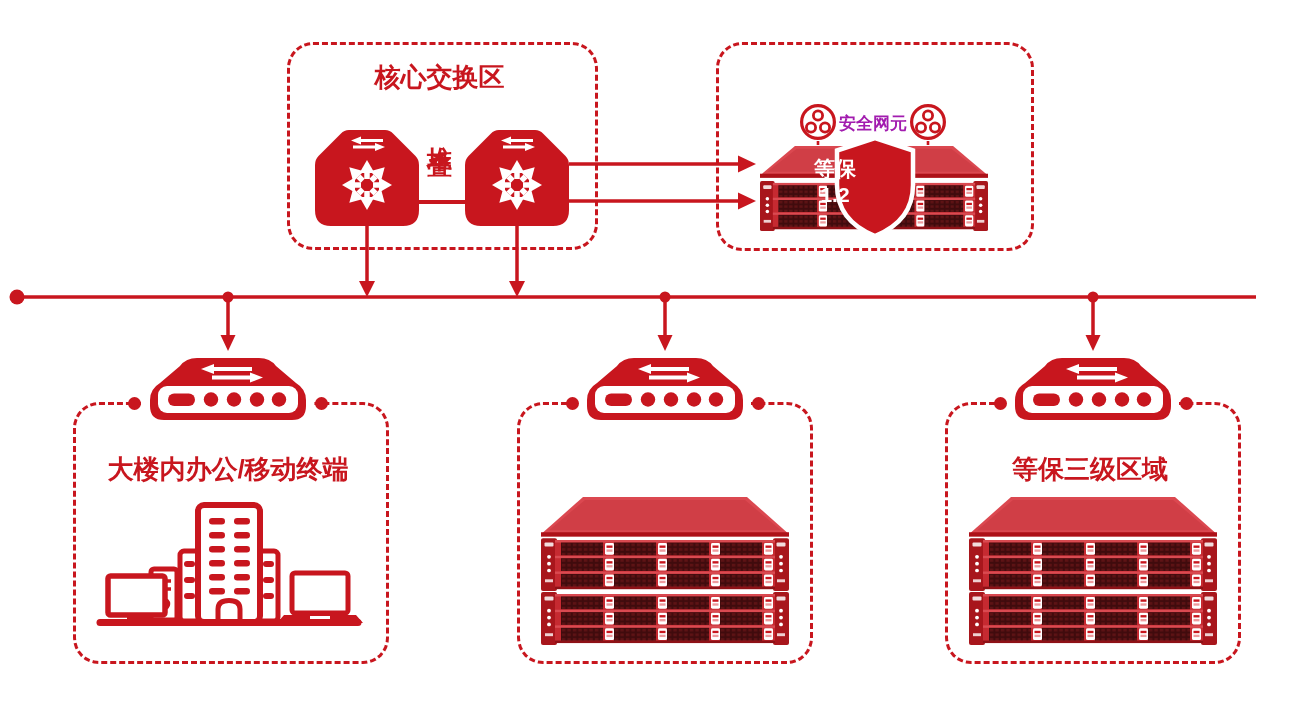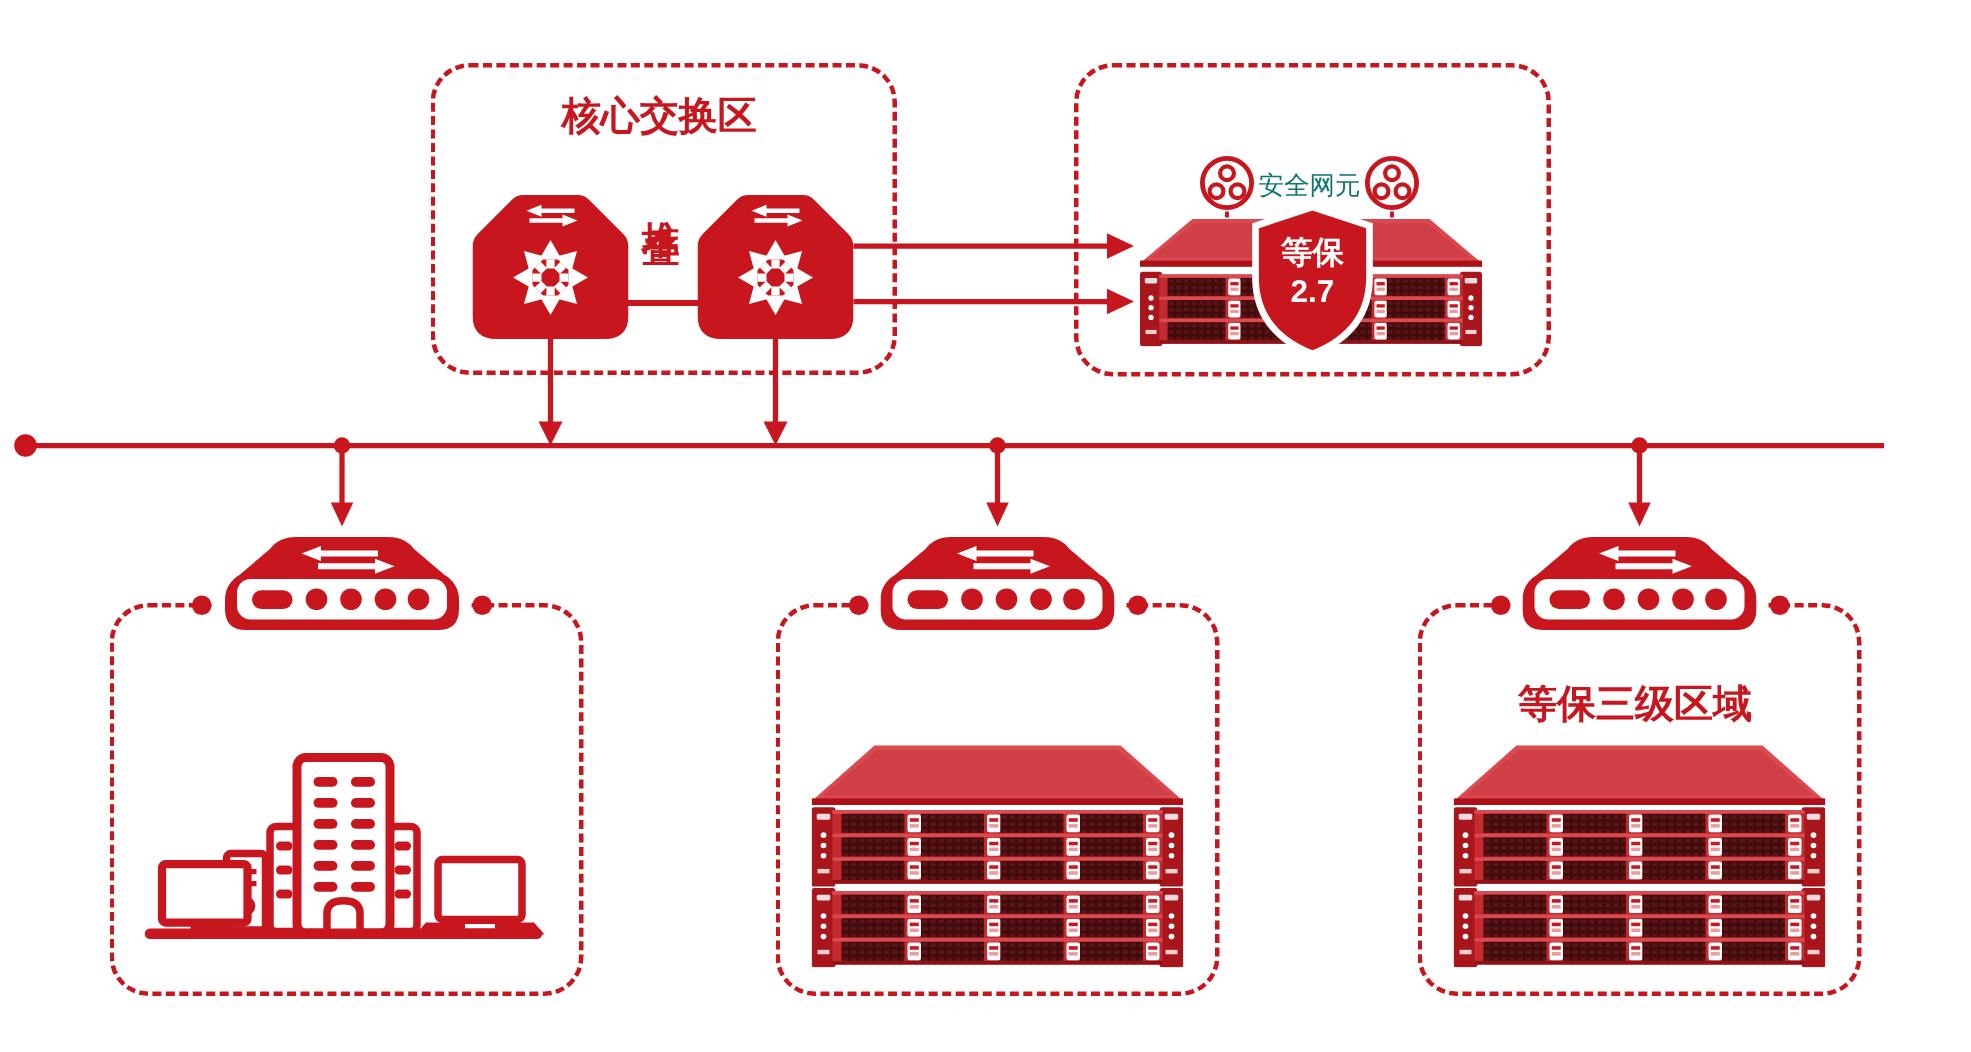--- a/index.html
+++ b/index.html
@@ -17,21 +17,21 @@
   .icon-abs { position:absolute; z-index:4; }
   .ztitle {
     position:absolute; color:#C8161E; font-weight:bold; font-size:26px;
     text-align:center; z-index:4; white-space:nowrap;
   }
   .stack-label {
     position:absolute; writing-mode:vertical-rl; text-orientation:upright;
     color:#C8161E; font-weight:bold; font-size:25px; letter-spacing:6px; z-index:4;
   }
   .net-label {
-    position:absolute; color:#0f766e; font-weight:400; font-size:17px;
+    position:absolute; color:#a21caf; font-weight:700; font-size:17px;
     text-align:center; z-index:4; white-space:nowrap;
   }
   .shield-text {
     position:absolute; color:#ffffff; font-weight:bold; text-align:center;
     z-index:6; line-height:26px; font-size:21px;
   }
   .dot {
     position:absolute; width:13px; height:13px; border-radius:50%;
     background:#C8161E; z-index:5;
   }
@@ -270,42 +270,43 @@
   <svg class="icon-abs" style="left:908px; top:102px;" width="40" height="40">
       <use href="#sym-net-element"></use>
     </svg>
   <div class="net-label" style="left:838px; top:112px; width:70px;">安全网元</div>
   <svg class="icon-abs" style="left:760px; top:146px;" width="228" height="85" viewBox="0 0 248 92" preserveAspectRatio="none">
       <use href="#sym-appliance-server"></use>
     </svg>
   <svg class="icon-abs" style="left:832px; top:135px; z-index:5;" width="86" height="104">
       <use href="#sym-shield"></use>
     </svg>
-  <div class="shield-text" style="left:832px; top:156px; width:86px;">
+  <div class="shield-text" style="left:792px; top:156px; width:86px;">
     <div>等保</div>
-    <div>2.7</div>
+    <div>1.2</div>
   </div>
 
   <svg class="icon-abs" style="left:150px; top:356px;" width="156" height="66">
       <use href="#sym-access-switch"></use>
     </svg>
   <svg class="icon-abs" style="left:587px; top:356px;" width="156" height="66">
       <use href="#sym-access-switch"></use>
     </svg>
   <svg class="icon-abs" style="left:1015px; top:356px;" width="156" height="66">
       <use href="#sym-access-switch"></use>
     </svg>
 
   <div class="dot" style="left:127.5px; top:396.5px;"></div>
   <div class="dot" style="left:314.5px; top:396.5px;"></div>
   <div class="dot" style="left:565.5px; top:396.5px;"></div>
   <div class="dot" style="left:751.5px; top:396.5px;"></div>
   <div class="dot" style="left:993.5px; top:396.5px;"></div>
   <div class="dot" style="left:1179.5px; top:396.5px;"></div>
 
+  <div class="ztitle" style="left:73px; top:452px; width:310px;">大楼内办公/移动终端</div>
   <div class="ztitle" style="left:945px; top:452px; width:290px;">等保三级区域</div>
 
   <svg class="icon-abs" style="left:94px; top:497px;" width="270" height="130">
       <use href="#sym-building-scene"></use>
     </svg>
   <svg class="icon-abs" style="left:541px; top:495px;" width="248" height="150" viewBox="0 0 248 153" preserveAspectRatio="none">
       <use href="#sym-server-stack"></use>
     </svg>
   <svg class="icon-abs" style="left:969px; top:495px;" width="248" height="150" viewBox="0 0 248 153" preserveAspectRatio="none">
       <use href="#sym-server-stack"></use>

